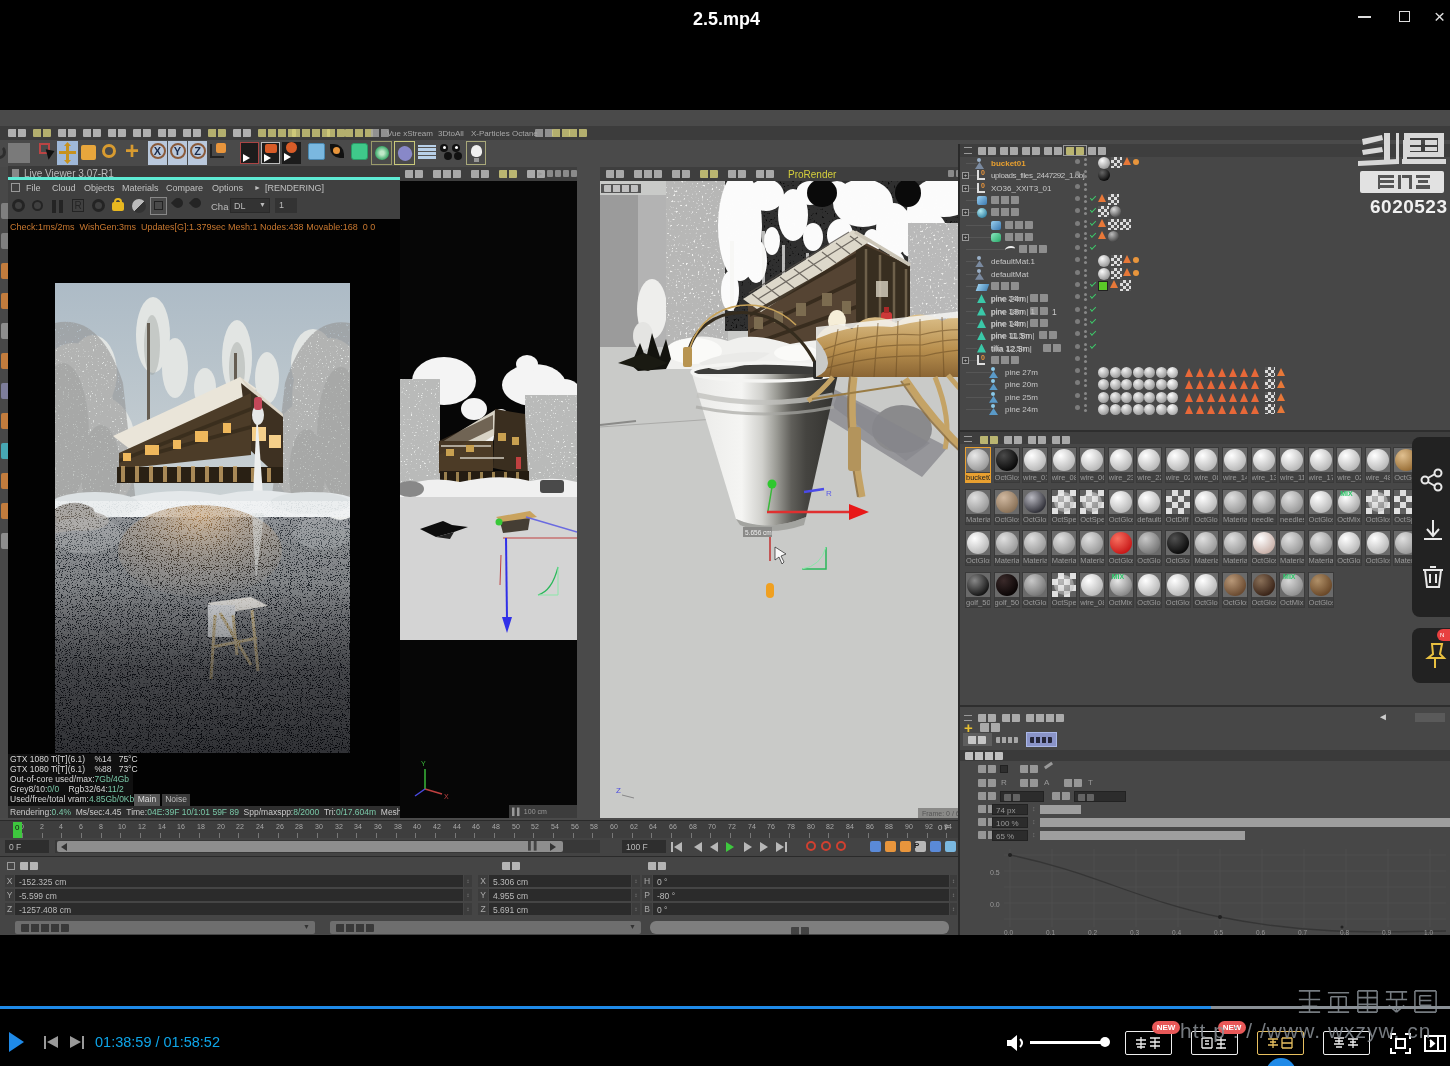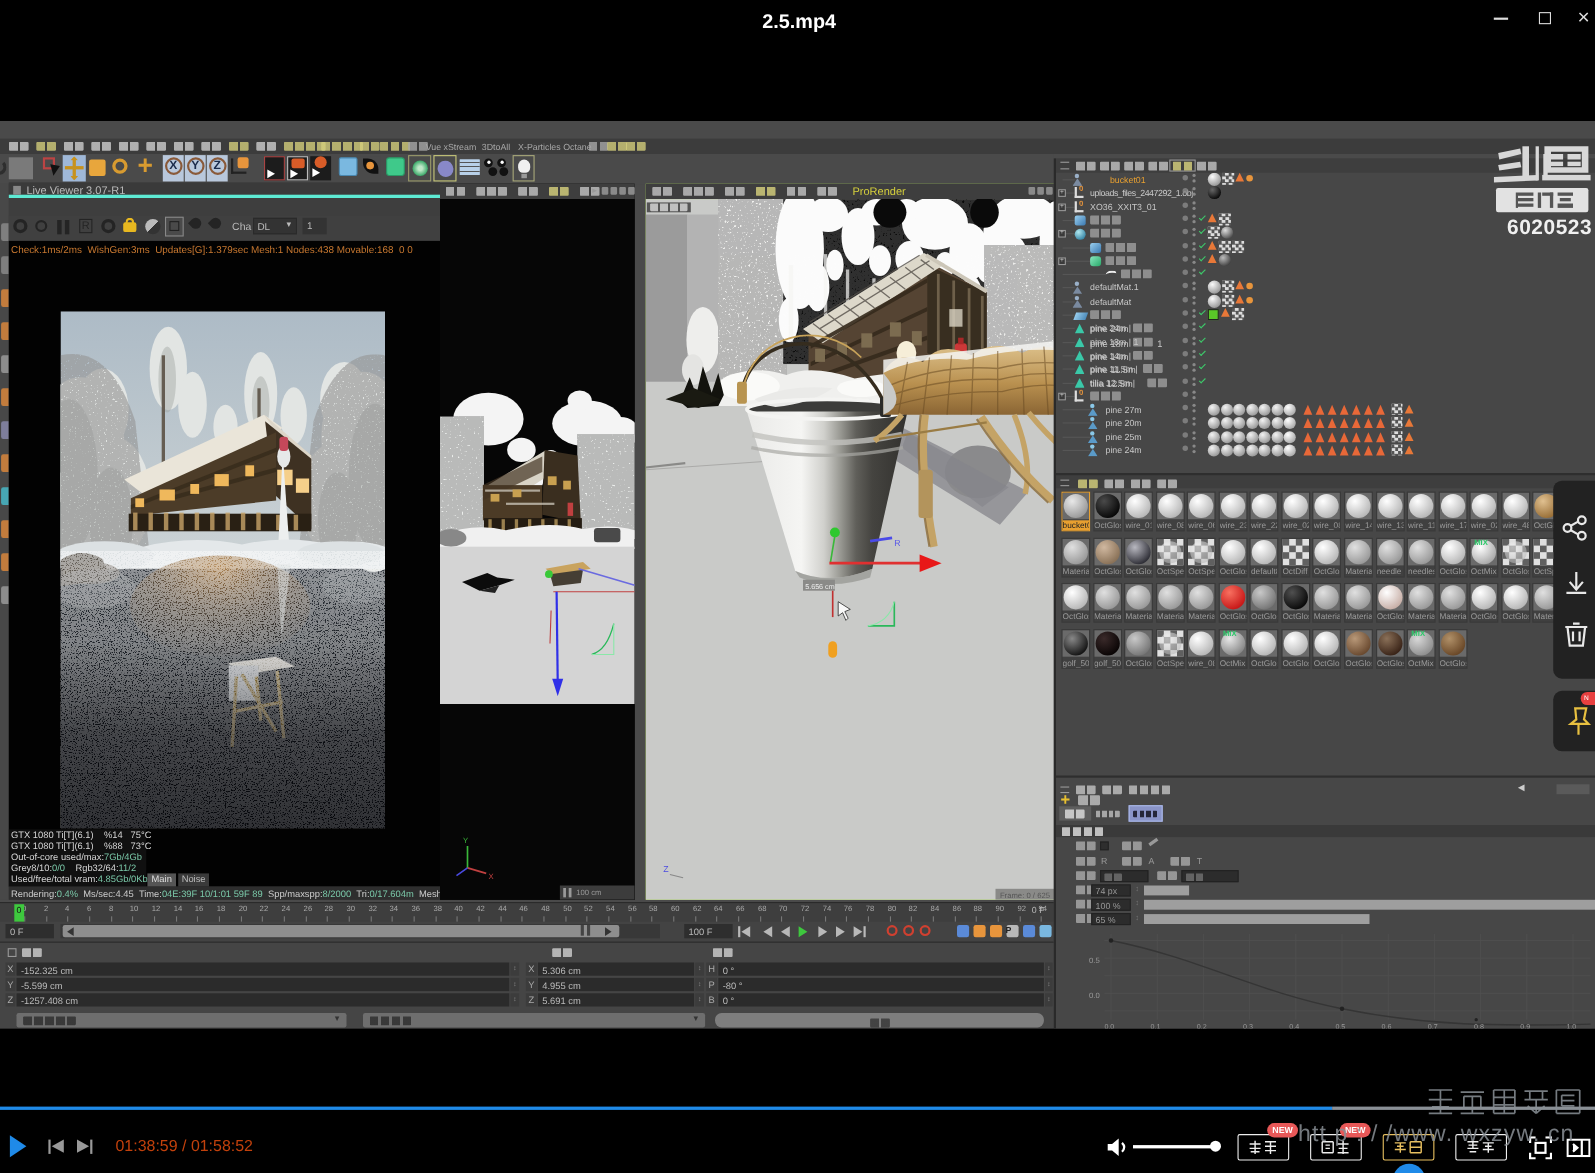--- a/index.html
+++ b/index.html
@@ -141,20 +141,31 @@
         <div class="ab" style="left:1px;top:246px;width:7px;height:16px;background:#d8863c;border-radius:2px 0 0 2px;opacity:.85"></div>
         <div class="ab" style="left:1px;top:276px;width:7px;height:16px;background:#48b8c8;border-radius:2px 0 0 2px;opacity:.85"></div>
         <div class="ab" style="left:1px;top:306px;width:7px;height:16px;background:#d8863c;border-radius:2px 0 0 2px;opacity:.85"></div>
         <div class="ab" style="left:1px;top:336px;width:7px;height:16px;background:#d8863c;border-radius:2px 0 0 2px;opacity:.85"></div>
         <div class="ab" style="left:1px;top:366px;width:7px;height:16px;background:#9a9a9a;border-radius:2px 0 0 2px;opacity:.85"></div>
       </div>
       <div class="ab" style="left:8px;top:56px;width:392px;height:652px;background:#3e3e3e">
         <div class="ab" style="left:0;top:0;width:392px;height:14px;background:#3a3a3a;border-bottom:3px solid #5eead4">
           <div class="ab" style="left:4px;top:3px;width:7px;height:8px;background:#888"></div>
           <div class="t" style="left:16px;top:2px;color:#bbb;font-size:10px">Live Viewer 3.07-R1</div>
+        </div>
+        <div class="ab" style="left:0;top:14px;width:392px;height:16px;background:#404040">
+          <div class="ab" style="left:3px;top:3px;width:9px;height:9px;border:1px solid #999"></div>
+          <span class="t" style="left:18px;top:3px;color:#c0c0c0;font-size:9px">File</span>
+          <span class="t" style="left:44px;top:3px;color:#c0c0c0;font-size:9px">Cloud</span>
+          <span class="t" style="left:76px;top:3px;color:#c0c0c0;font-size:9px">Objects</span>
+          <span class="t" style="left:114px;top:3px;color:#c0c0c0;font-size:9px">Materials</span>
+          <span class="t" style="left:158px;top:3px;color:#c0c0c0;font-size:9px">Compare</span>
+          <span class="t" style="left:204px;top:3px;color:#c0c0c0;font-size:9px">Options</span>
+          <span class="t" style="left:246px;top:4px;color:#c0c0c0;font-size:7px">►</span>
+          <span class="t" style="left:257px;top:3px;color:#c0c0c0;font-size:9px">[RENDERING]</span>
         </div>
         <div class="ab" style="left:0;top:30px;width:392px;height:23px;background:#404040">
           <div class="ab" style="left:4px;top:3px;width:13px;height:13px;background:#242424;border-radius:50%"></div>
           <div class="ab" style="left:7px;top:6px;width:7px;height:7px;background:#404040;border-radius:50%"></div>
           <div class="ab" style="left:24px;top:4px;width:11px;height:11px;border:2.5px solid #242424;border-radius:50%"></div>
           <div class="ab" style="left:44px;top:4px;width:4px;height:13px;background:#242424;box-shadow:7px 0 0 #242424"></div>
           <div class="ab" style="left:64px;top:3px;width:12px;height:13px;border:1.5px solid #242424;color:#242424;font-size:10px;text-align:center">R</div>
           <div class="ab" style="left:84px;top:3px;width:13px;height:13px;background:#242424;border-radius:50%"></div>
           <div class="ab" style="left:87px;top:6px;width:7px;height:7px;background:#404040;border-radius:50%"></div>
           <div class="ab" style="left:104px;top:6px;width:12px;height:9px;background:#e8b820;border-radius:2px"></div>
@@ -410,21 +421,21 @@
             <line x1="25" y1="608" x2="25" y2="588" stroke="#3ab83a"></line>
             <line x1="25" y1="608" x2="42" y2="613" stroke="#c04040"></line>
             <line x1="25" y1="608" x2="15" y2="615" stroke="#4a4ae0"></line>
           </g>
 <text x="21" y="585" fill="#3ab83a" font-size="7">Y</text>
           <text x="44" y="618" fill="#c04040" font-size="7">X</text>
 <rect x="109" y="624" width="68" height="13" fill="#3c3c3c"></rect>
 <text x="112" y="633" fill="#999" font-size="7">▌▌ 100 cm</text>
 </svg>
       </div>
-      <div class="ab" style="left:587px;top:57px;width:381px;height:651px;background:#bef264">
+      <div class="ab" style="left:600px;top:57px;width:381px;height:651px;background:#bef264">
         <div class="ab" style="left:0;top:0;width:381px;height:14px;background:#3e3e3e">
           <span class="ab" style="left:6px;top:3px;color:#c0c0c0">
             <i class="cj" style="width:18px;height:8px;background:repeating-linear-gradient(90deg,currentColor 0 8px,transparent 8px 10px);opacity:0.82;vertical-align:0px"></i>
           </span>
           <span class="ab" style="left:34px;top:3px;color:#c0c0c0">
             <i class="cj" style="width:28px;height:8px;background:repeating-linear-gradient(90deg,currentColor 0 8px,transparent 8px 10px);opacity:0.82;vertical-align:0px"></i>
           </span>
           <span class="ab" style="left:72px;top:3px;color:#c0c0c0">
             <i class="cj" style="width:18px;height:8px;background:repeating-linear-gradient(90deg,currentColor 0 8px,transparent 8px 10px);opacity:0.82;vertical-align:0px"></i>
           </span>
@@ -854,21 +865,21 @@
             <i class="cj" style="width:18px;height:8px;background:repeating-linear-gradient(90deg,currentColor 0 8px,transparent 8px 10px);opacity:0.82;vertical-align:0px"></i>
           </span>
           <span class="ab" style="left:128px;top:3px;color:#c0c0c0">
             <i class="cj" style="width:18px;height:8px;background:repeating-linear-gradient(90deg,currentColor 0 8px,transparent 8px 10px);opacity:0.82;vertical-align:0px"></i>
           </span>
         </div>
         <div class="ab" style="left:0;top:13px;width:492px;height:263px;overflow:hidden">
           <div class="ab" style="left:6px;top:6px;width:11px;height:1px;background:#666;opacity:.5"></div>
           <div class="ab" style="left:17px;top:1px;width:4px;height:4px;background:#9ab0c8;border-radius:50%"></div>
           <div class="ab" style="left:15px;top:5px;width:9px;height:7px;background:#7a8aa0;clip-path:polygon(50% 0,100% 100%,0 100%)"></div>
-          <span class="t" style="left:49px;top:2px;color:#e8a030;font-size:8px;font-weight:normal;">bucket01</span>
+          <span class="t" style="left:31px;top:2px;color:#e8a030;font-size:8px;font-weight:bold;">bucket01</span>
           <div class="ab" style="left:115px;top:2px;width:5px;height:5px;background:#8a8a8a;border-radius:50%;opacity:.8"></div>
           <div class="ab" style="left:124px;top:1px;width:3px;height:3px;background:#888;border-radius:50%;box-shadow:0 5px 0 #888"></div>
           <div class="ab" style="left:138px;top:0px;width:12px;height:12px;border-radius:50%;background:radial-gradient(circle at 35% 30%,#fafafa,#999 75%)"></div>
           <div class="ab" style="left:151px;top:0px;width:11px;height:11px;background:conic-gradient(#ddd 25%,#555 25% 50%,#ddd 50% 75%,#555 75%);background-size:6px 6px"></div>
           <div class="ab" style="left:163px;top:0px;width:0;height:0;border-left:4px solid transparent;border-right:4px solid transparent;border-bottom:8px solid #e87838"></div>
           <div class="ab" style="left:173px;top:2px;width:6px;height:6px;background:#e8953c;border-radius:50%"></div>
           <div class="ab" style="left:6px;top:18.3px;width:11px;height:1px;background:#666;opacity:.5"></div>
           <div class="ab" style="left:2px;top:15.3px;width:7px;height:7px;border:1px solid #999;background:#3a3a3a;color:#ccc;font-size:6px;line-height:5px;text-align:center">+</div>
           <div class="ab" style="left:17px;top:13.3px;width:8px;height:10px;border-left:2px solid #ddd;border-bottom:2px solid #ddd"></div>
           <span class="t" style="left:21px;top:12.3px;color:#e8953c;font-size:7px;font-weight:bold">0</span>
@@ -1617,21 +1628,21 @@
 <path d="M8 2 L18 2 L16 12 L20 16 L4 16 L9 12 Z M11 16 L11 26" stroke="#e8c040" stroke-width="2" fill="none"></path>
     </svg>
 <div class="ab" style="left:1437px;top:629px;width:13px;height:12px;background:#e84040;border-radius:6px 0 0 6px;color:#fff;font-size:6px;padding:3px 0 0 3px">N</div>
 <div class="ab" style="left:0;top:1006px;width:1211px;height:3px;background:#1f8ae8"></div>
 <div class="ab" style="left:1211px;top:1006px;width:239px;height:3px;background:#8a9096"></div>
 <div class="ab" style="left:9px;top:1032px;width:0;height:0;border-left:15px solid #1f8ae8;border-top:10px solid transparent;border-bottom:10px solid transparent"></div>
 <div class="ab" style="left:44px;top:1036px;width:2px;height:13px;background:#999"></div>
 <div class="ab" style="left:47px;top:1036px;width:0;height:0;border-right:11px solid #999;border-top:6.5px solid transparent;border-bottom:6.5px solid transparent"></div>
 <div class="ab" style="left:70px;top:1036px;width:0;height:0;border-left:11px solid #999;border-top:6.5px solid transparent;border-bottom:6.5px solid transparent"></div>
 <div class="ab" style="left:82px;top:1036px;width:2px;height:13px;background:#999"></div>
-<div class="t" style="left:105px;top:1034px;color:#c2410c;font-size:14.5px">01:38:59 / 01:58:52</div>
+<div class="t" style="left:95px;top:1034px;color:#0ea5e9;font-size:14.5px">01:38:59 / 01:58:52</div>
 <svg class="ab" style="left:1005px;top:1033px" width="22" height="20" viewBox="0 0 22 20">
 <polygon points="2,7 6,7 12,2 12,18 6,13 2,13" fill="#fff"></polygon>
 <path d="M15 6 Q19 10 15 14" stroke="#fff" stroke-width="2" fill="none"></path>
     </svg>
 <div class="ab" style="left:1030px;top:1041px;width:75px;height:2.5px;background:#fff"></div>
 <div class="ab" style="left:1100px;top:1037px;width:10px;height:10px;background:#fff;border-radius:50%"></div>
 <div class="ab" style="left:1125px;top:1031px;width:47px;height:24px;border:1.5px solid #eee;border-radius:2px"></div>
     <svg class="ab" style="left:1134px;top:1036px" width="28" height="14" viewBox="0 0 28 14">
       <g stroke="#eee" stroke-width="1.3" fill="none">
         <path d="M2 4 H12 M7 1 V13 M2 8 H12 M3 11 L11 11"></path>

